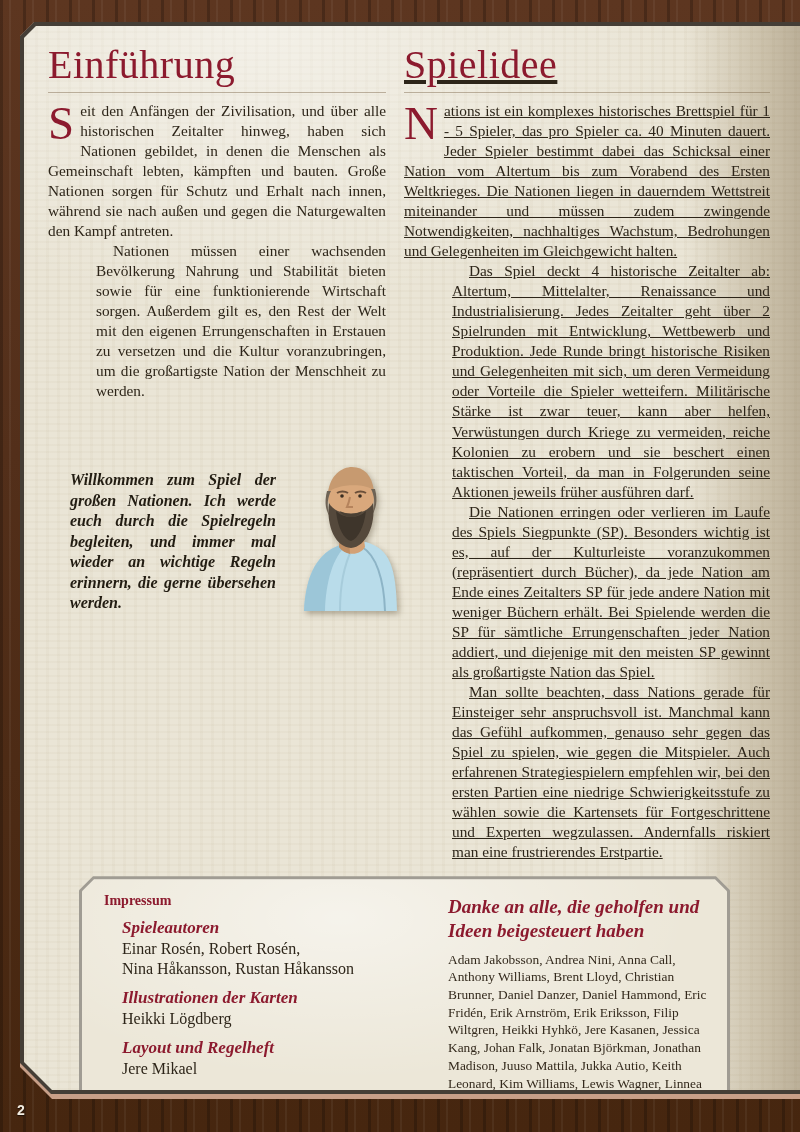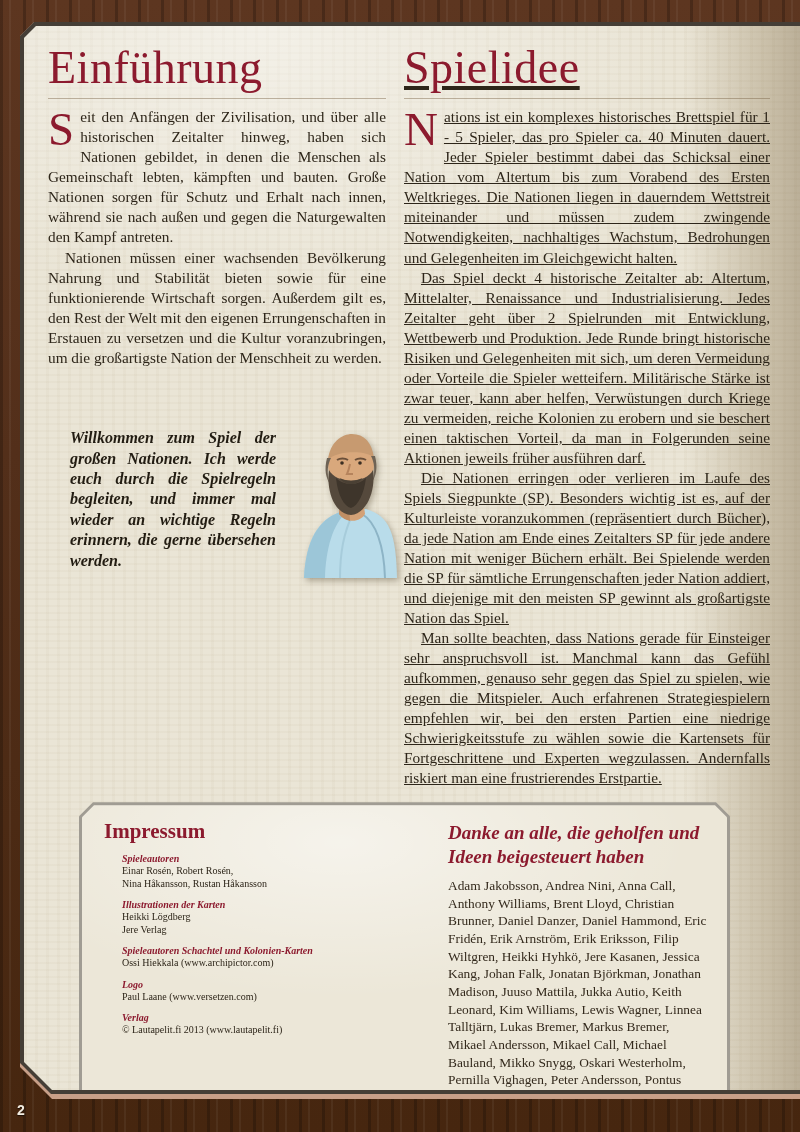--- a/index.html
+++ b/index.html
@@ -40,35 +40,35 @@
       #eae5d6;
     clip-path:polygon(12px 0,100% 0,100% 100%,28px 100%,0 calc(100% - 28px),0 12px);
     color:#2d2519;
   }
   .content{padding:18px 30px 0 24px;}
   .columns{display:flex;gap:18px;}
   .col-left{width:338px;flex:0 0 338px;}
   .col-right{flex:1;min-width:0;text-decoration:underline;}
   h1.col-head{
     margin:0 0 8px 0;padding:0 0 6px 0;
-    font-size:46px;font-weight:400;line-height:1.05;
+    font-size:40px;font-weight:400;line-height:1.05;
     color:#8c1a2e;letter-spacing:.5px;
     border-bottom:1px solid rgba(122,100,72,.45);
   }
   p.body{
     margin:0;font-size:15.3px;line-height:1.31;text-align:justify;
     hyphens:auto;-webkit-hyphens:auto;
   }
-  p.body.indent{text-indent:17px;}
+  p.body.indent{text-indent:17px;margin-left:48px;}
   .dropcap{
     float:left;color:#8c1a2e;
     font-size:47px;line-height:.82;padding:3px 6px 0 0;
   }
   
-  .quote-row{display:flex;gap:16px;margin:52px 0 0 22px;align-items:center;}
+  .quote-row{display:flex;gap:16px;margin:52px 0 0 22px;align-items:flex-end;}
   .quote-text{
     width:206px;flex:0 0 206px;
     font-size:16px;font-style:italic;font-weight:bold;
     line-height:1.28;text-align:justify;color:#221c12;
   }
   .bust{flex:0 0 112px;margin-top:2px;filter:drop-shadow(2px 3px 3px rgba(60,45,20,.35));}
   
   .credits-outer{
     margin:14px 40px 0 31px;
     background:#a09c93;
@@ -78,23 +78,23 @@
   .credits-inner{
     background:
       radial-gradient(90% 70% at 40% 10%, rgba(255,255,255,.5) 0%, rgba(255,255,255,0) 60%),
       #ece7d8;
     clip-path:polygon(12px 0,calc(100% - 12px) 0,100% 12px,100% calc(100% - 12px),calc(100% - 12px) 100%,12px 100%,0 calc(100% - 12px),0 12px);
     display:flex;gap:24px;
     padding:14px 18px 16px 22px;
   }
   .imp-col{flex:0 0 320px;}
   .thanks-col{flex:1;min-width:0;}
-  .imp-title{margin:0 0 4px 0;font-size:21px;font-weight:bold;color:#8c1a2e;}
-  .imp-label{margin:9px 0 1px 18px;font-size:10px;font-weight:bold;font-style:italic;color:#8c1a2e;}
-  .imp-value{margin:0 0 0 18px;font-size:10px;line-height:1.25;white-space:pre-line;}
+  .imp-title{margin:0 0 4px 0;font-size:14px;font-weight:bold;color:#8c1a2e;}
+  .imp-label{margin:9px 0 1px 18px;font-size:17px;font-weight:bold;font-style:italic;color:#8c1a2e;}
+  .imp-value{margin:0 0 0 18px;font-size:16px;line-height:1.25;white-space:pre-line;}
   .thanks-title{
     margin:2px 0 8px 0;font-size:19px;font-weight:bold;font-style:italic;
     color:#8c1a2e;line-height:1.25;white-space:pre-line;
   }
   .thanks-names,.thanks-note{margin:0;font-size:13.4px;line-height:1.32;color:#33291c;}
   
   .footer{position:absolute;left:0;right:0;bottom:0;height:42px;}
   .page-number{
     position:absolute;left:17px;bottom:14px;
     color:#f3ede2;font-size:14px;font-weight:bold;
@@ -165,21 +165,22 @@
         <div class="imp-col">
           <p class="imp-title">Impressum</p>
 
           <p class="imp-label">Spieleautoren</p>
           <p class="imp-value">Einar Rosén, Robert Rosén,
 Nina Håkansson, Rustan Håkansson</p>
 
           <p class="imp-label">Illustrationen der Karten</p>
           <p class="imp-value">Heikki Lögdberg</p>
 
-          <p class="imp-value">Jere Verlag</p>
+          <p class="imp-label">Layout und Regelheft</p>
+          <p class="imp-value">Jere Mikael</p>
 
           <p class="imp-label">Spieleautoren Schachtel und Kolonien-Karten</p>
           <p class="imp-value">Ossi Hiekkala (www.archipictor.com)</p>
 
           <p class="imp-label">Logo</p>
           <p class="imp-value">Paul Laane (www.versetzen.com)</p>
 
           <p class="imp-label">Verlag</p>
           <p class="imp-value">© Lautapelit.fi 2013 (www.lautapelit.fi)</p>
 

